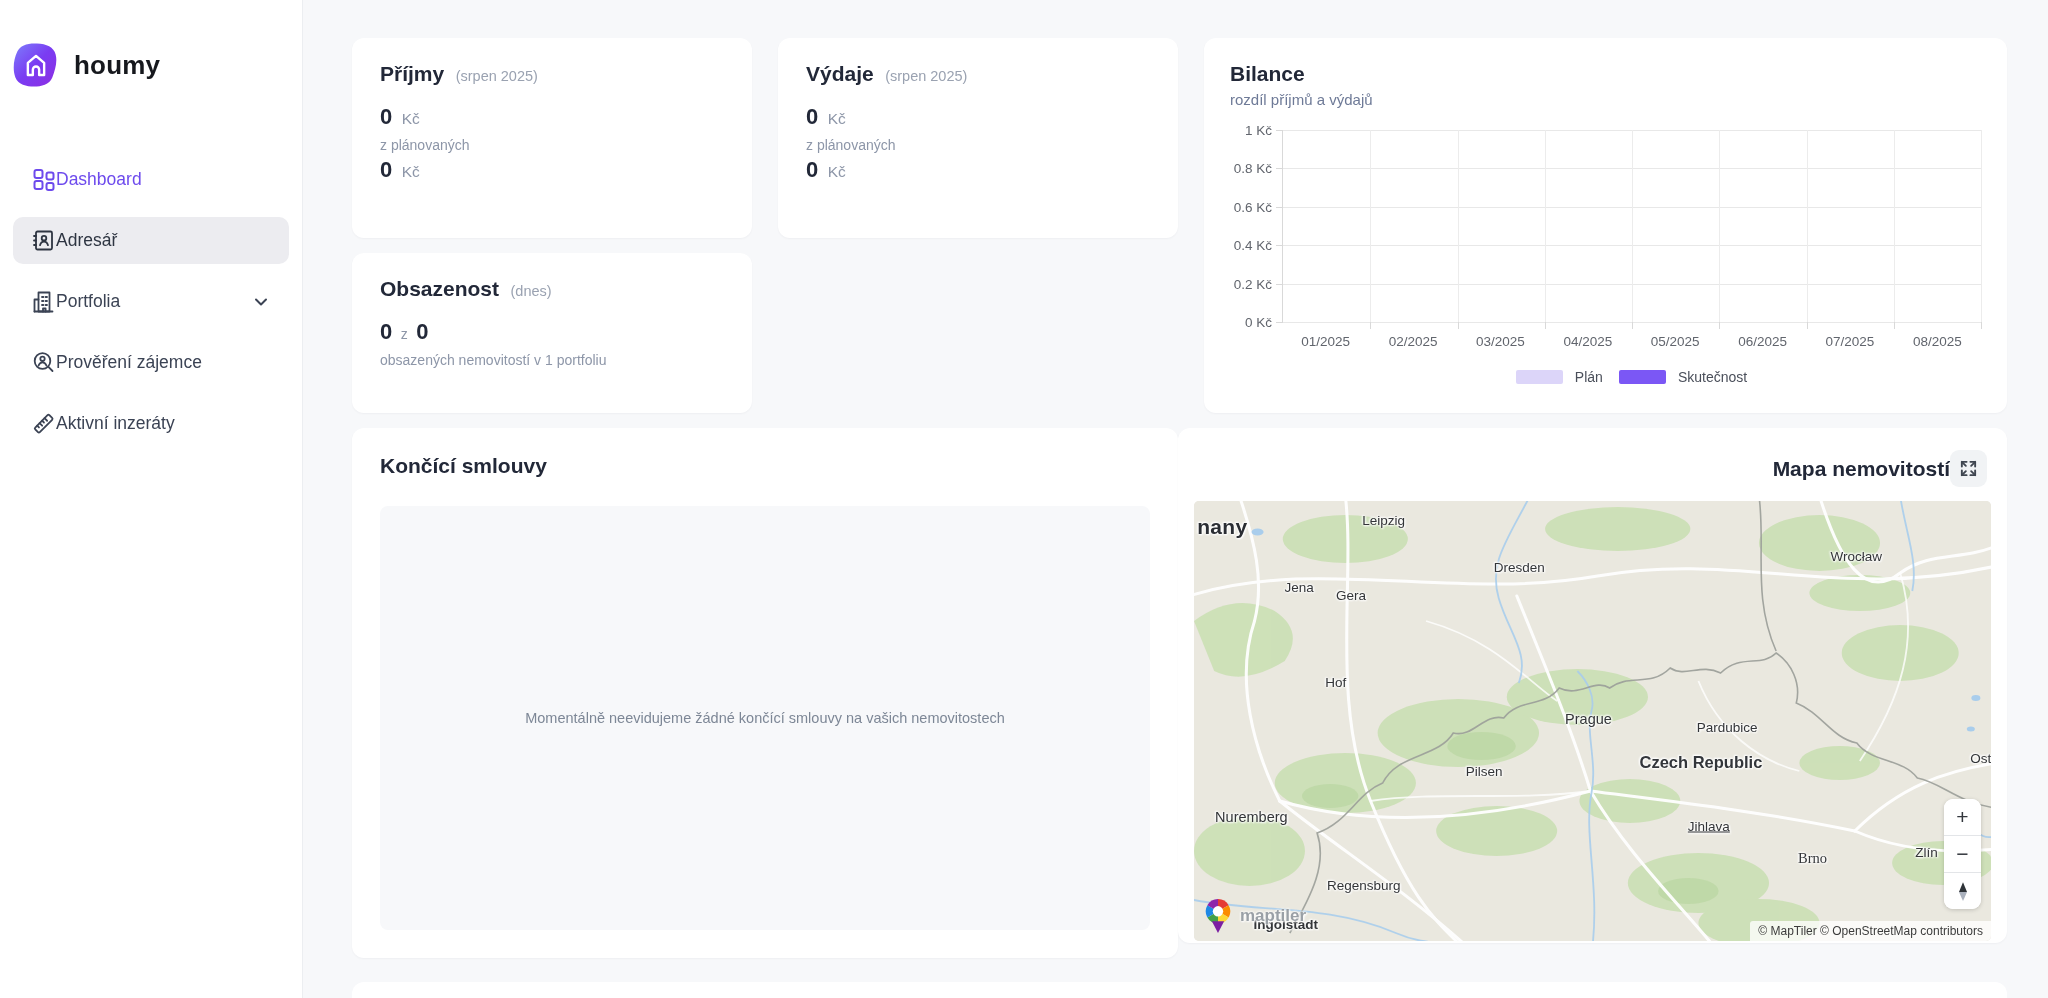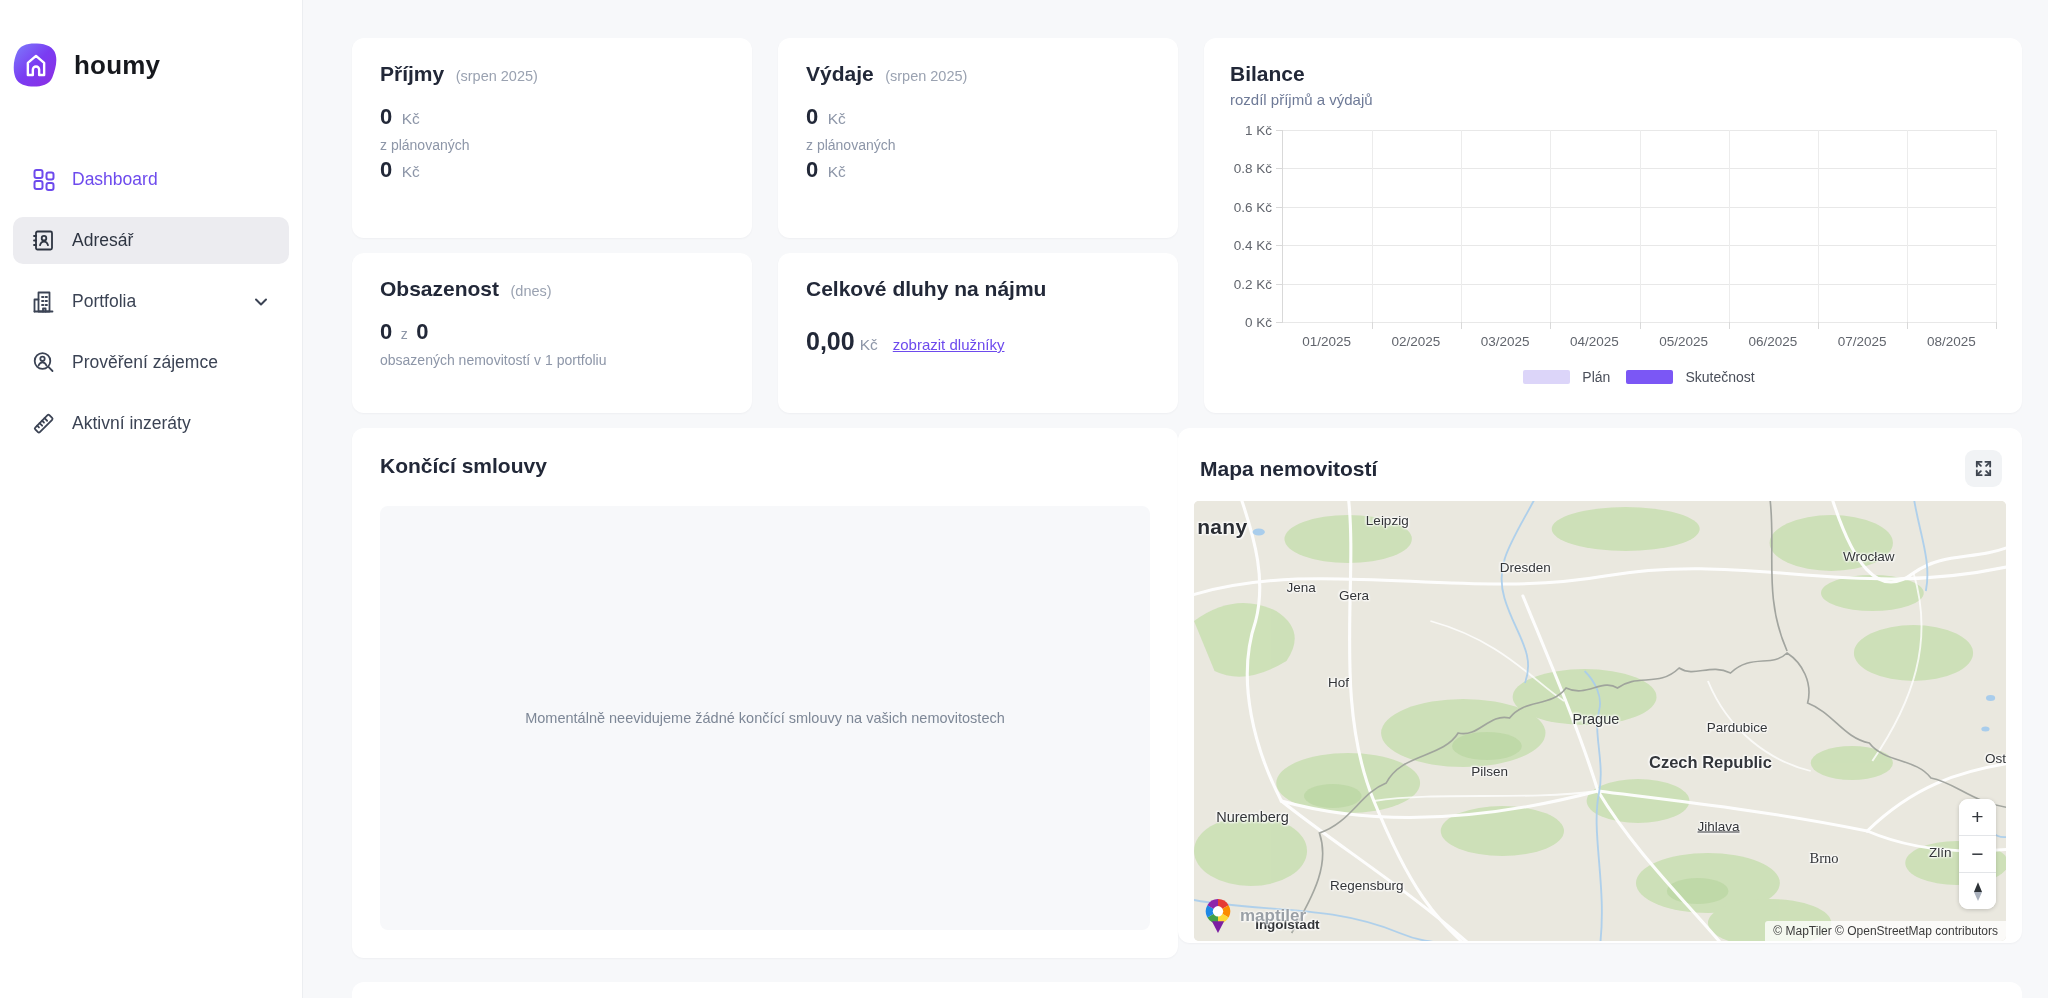--- a/index.html
+++ b/index.html
@@ -13,30 +13,30 @@
   
   .sidebar {
     width: 303px; flex: 0 0 303px; background: #ffffff;
     border-right: 1px solid #eceef1; padding-top: 42px; height: 100%;
   }
   .logo-row { display: flex; align-items: center; gap: 15px; padding-left: 13px; margin-bottom: 68px; }
   .logo-mark { width: 46px; height: 46px; display: block; }
   .logo-text { font-size: 26px; font-weight: 600; color: #16181d; letter-spacing: .2px; }
   .nav { padding: 0 13px; }
   .nav-item {
-    display: flex; align-items: center; gap: 16px;
+    display: flex; align-items: center; 
     padding: 11px 18px; border-radius: 10px; margin-bottom: 14px;
     font-size: 17.5px; font-weight: 500; color: #3b4354; cursor: pointer;
   }
   .nav-item svg { flex: 0 0 auto; }
   .nav-item.active { color: #6d4aed; }
   .nav-item.selected { background: #ececf0; color: #2e3542; }
   .chevron { margin-left: auto; color: #3b4354; }
   
-  .main { flex: 1; padding: 38px 26px 0 49px; overflow: hidden; }
+  .main { flex: 1; padding: 38px 41px 0 49px; overflow: hidden; }
   .card { background: #fff; border-radius: 12px; box-shadow: 0 1px 2px rgba(16,24,40,.04); }
   .top-grid {
     display: grid; grid-template-columns: 400px 400px 1fr;
     grid-template-rows: 200px 160px; column-gap: 26px; row-gap: 15px;
   }
   .stat-card { padding: 24px 28px; }
   .card-title { font-size: 21px; font-weight: 700; color: #222838; }
   .card-period { font-size: 14.5px; font-weight: 400; color: #9aa2b1; margin-left: 7px; }
   .value-line { margin-top: 18px; }
   .big-value { font-size: 22px; font-weight: 700; color: #222838; }
@@ -67,21 +67,21 @@
   
   .section2 { display: grid; grid-template-columns: 826px 1fr; margin-top: 15px; align-items: start; }
   .koncici { padding: 26px 28px 30px 28px; height: 530px; }
   .empty-box {
     margin-top: 28px; height: 424px; background: #f7f8fa; border-radius: 8px;
     display: grid; place-items: center;
   }
   .empty-text { font-size: 14.5px; color: #7d8796; }
   
   .map-card { padding: 16px 16px 16px 16px; height: 515px; }
-  .map-header { display: flex; justify-content: space-between; align-items: center; padding: 6px 4px 14px 6px; }
+  .map-header { display: flex; justify-content: flex-end; align-items: center; padding: 6px 4px 14px 6px; }
   .expand-btn { width: 37px; height: 37px; background: #f1f3f5; border-radius: 9px; display: grid; place-items: center; cursor: pointer; border: none; }
   .map-box { position: relative; height: 440px; border-radius: 5px; overflow: hidden; background: #eae8df; cursor: grab; }
   .map-box > svg.terrain { position: absolute; inset: 0; width: 100%; height: 100%; }
   .map-label { position: absolute; transform: translate(-50%,-50%); font-size: 13.5px; color: #333538; white-space: nowrap;
     text-shadow: 0 0 3px #fff, 0 0 3px #fff, 1px 1px 2px #fff, -1px -1px 2px #fff; pointer-events: none; }
   .map-label.city-large { font-size: 14.5px; }
   .map-label.country { font-size: 21px; font-weight: 700; color: #2a2d33; letter-spacing: .3px; }
   .map-label.country-small { font-size: 16.5px; font-weight: 700; color: #33363b; }
   .map-label.align-left { transform: translate(0,-50%); }
   .map-attribution {
@@ -267,30 +267,20 @@
         <span class="card-period">(dnes)</span>
       </div>
       <div class="value-line">
         <span class="big-value">0</span>
         <span class="sep">z</span>
         <span class="big-value">0</span>
       </div>
       <div class="sub-label">obsazených nemovitostí v 1 portfoliu</div>
     </section>
 
-    <section class="card stat-card">
-      <div>
-        <span class="card-title">Celkové dluhy na nájmu</span>
-      </div>
-      <div class="debt-value-row">
-        <span class="debt-value">0,00</span>
-        <span class="unit">Kč</span>
-        <a class="debt-link">zobrazit dlužníky</a>
-      </div>
-    </section>
   </div>
 
   <div class="section2">
     <section class="card koncici">
       <span class="card-title">Končící smlouvy</span>
       <div class="empty-box">
         <span class="empty-text">Momentálně neevidujeme žádné končící smlouvy na vašich nemovitostech</span>
       </div>
     </section>
 

